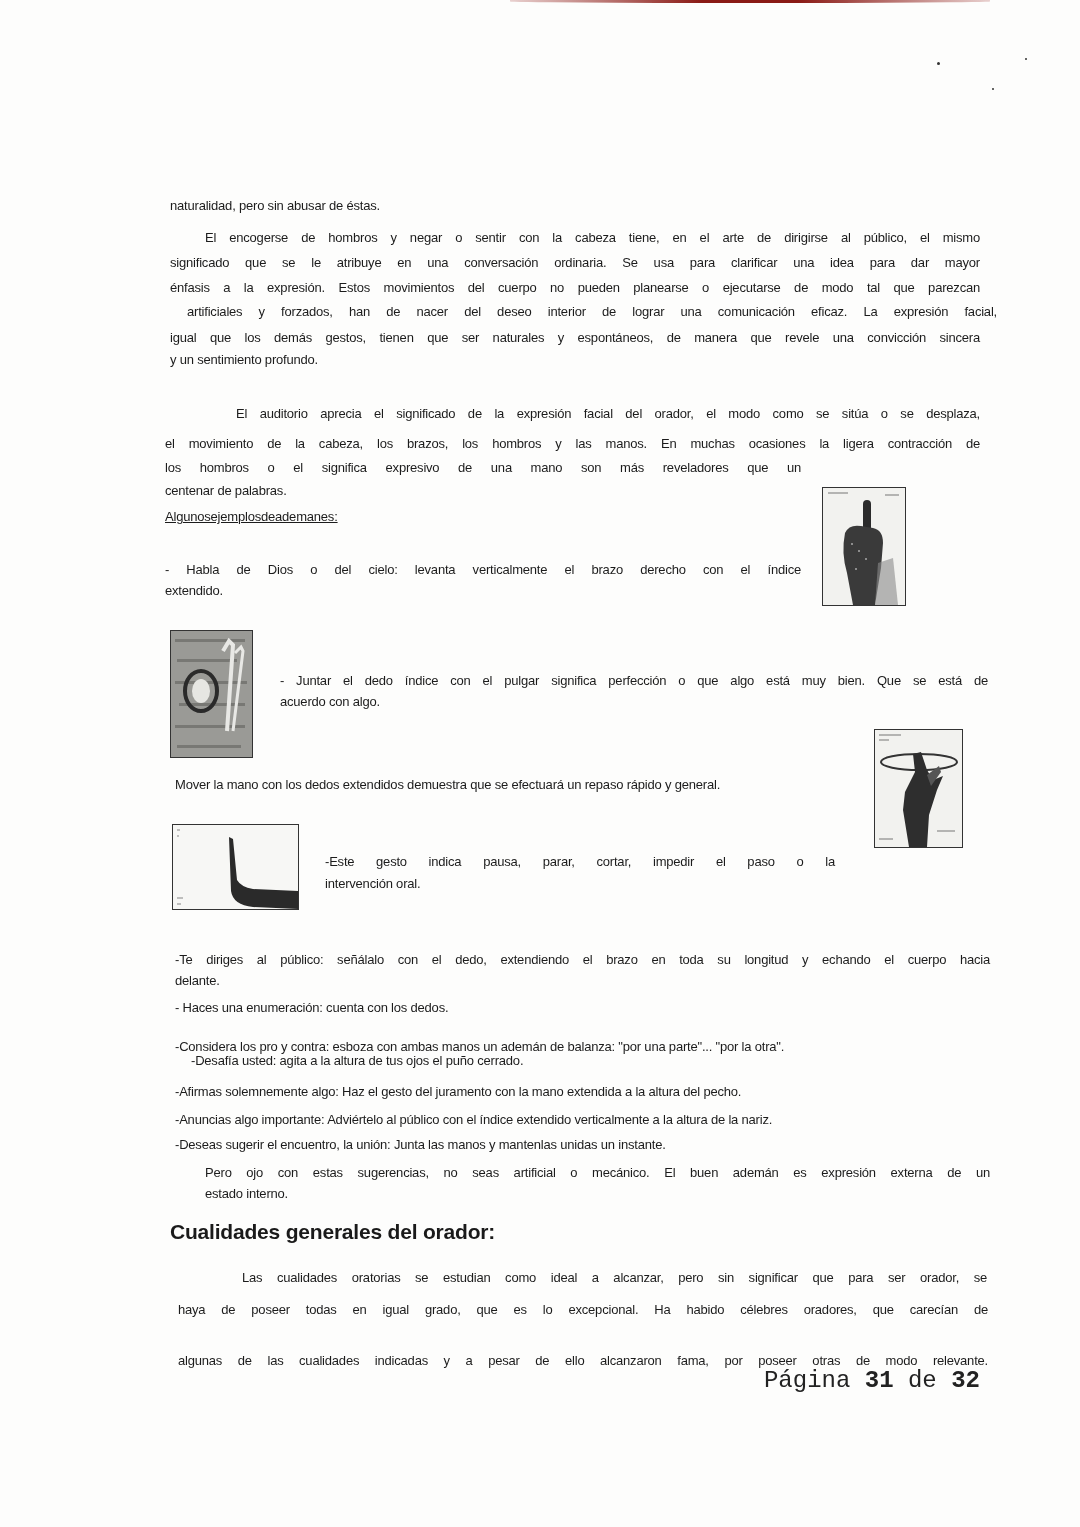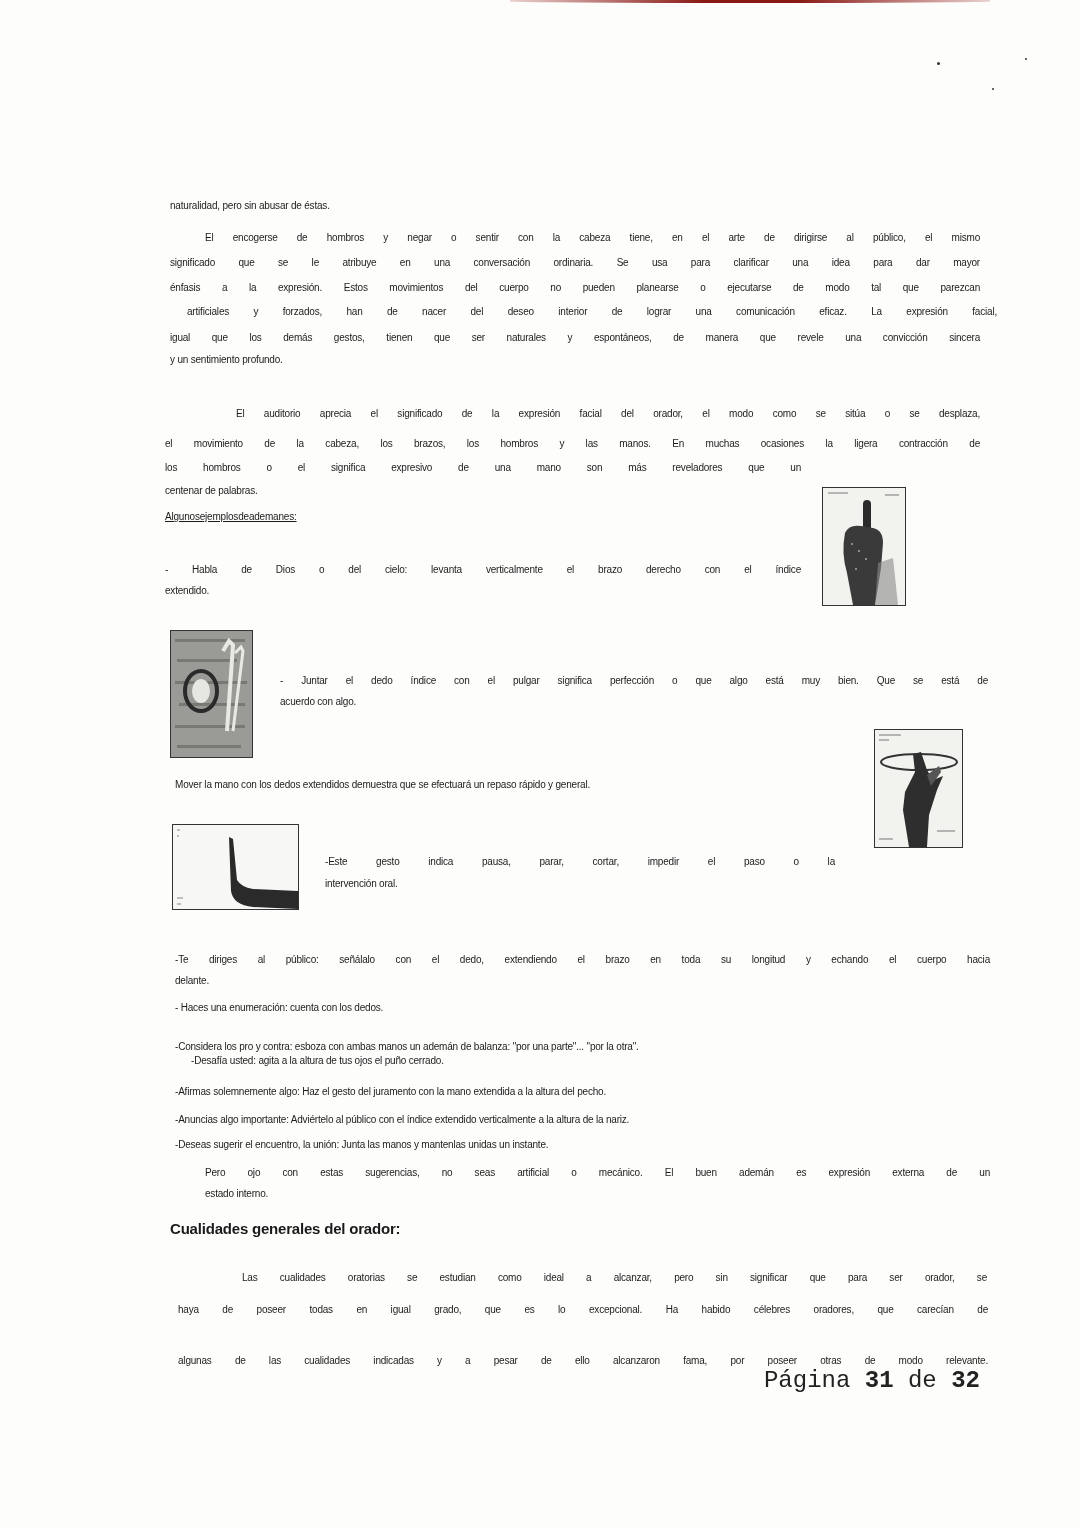--- a/index.html
+++ b/index.html
@@ -9,26 +9,26 @@
     font-family: "Liberation Sans", sans-serif;
     color: #1c1c1c;
   }
   .topbar {
     position: absolute; left: 510px; top: 0; width: 480px; height: 3px;
     background: linear-gradient(to right, rgba(150,30,25,0.2), #8a1a15 40%, #8a1a15 60%, rgba(150,30,25,0.2));
     border-radius: 0 0 50% 50%;
   }
   .speck { position: absolute; width: 3px; height: 3px; background: #333; border-radius: 50%; }
   .line {
-    position: absolute; font-size: 10px; line-height: 20px; white-space: nowrap;
+    position: absolute; font-size: 13px; line-height: 20px; white-space: nowrap;
     letter-spacing: -0.2px; transform-origin: left top;
   }
   .just { text-align: justify; text-align-last: justify; white-space: normal; }
   .title {
-    position: absolute; left: 170px; top: 1220px; font-size: 15px; font-weight: bold;
+    position: absolute; left: 170px; top: 1220px; font-size: 21px; font-weight: bold;
     letter-spacing: -0.2px; color: #1a1a1a;
   }
   .underline { text-decoration: underline; }
   .pager {
     position: absolute; right: 100px; top: 1367px;
     font-family: "Liberation Mono", monospace; font-size: 24px; color: #222;
   }
   .pager b { font-weight: bold; }
   .figure {
     position: absolute; border: 1.5px solid #333; background: #f4f4f2; overflow: hidden;

